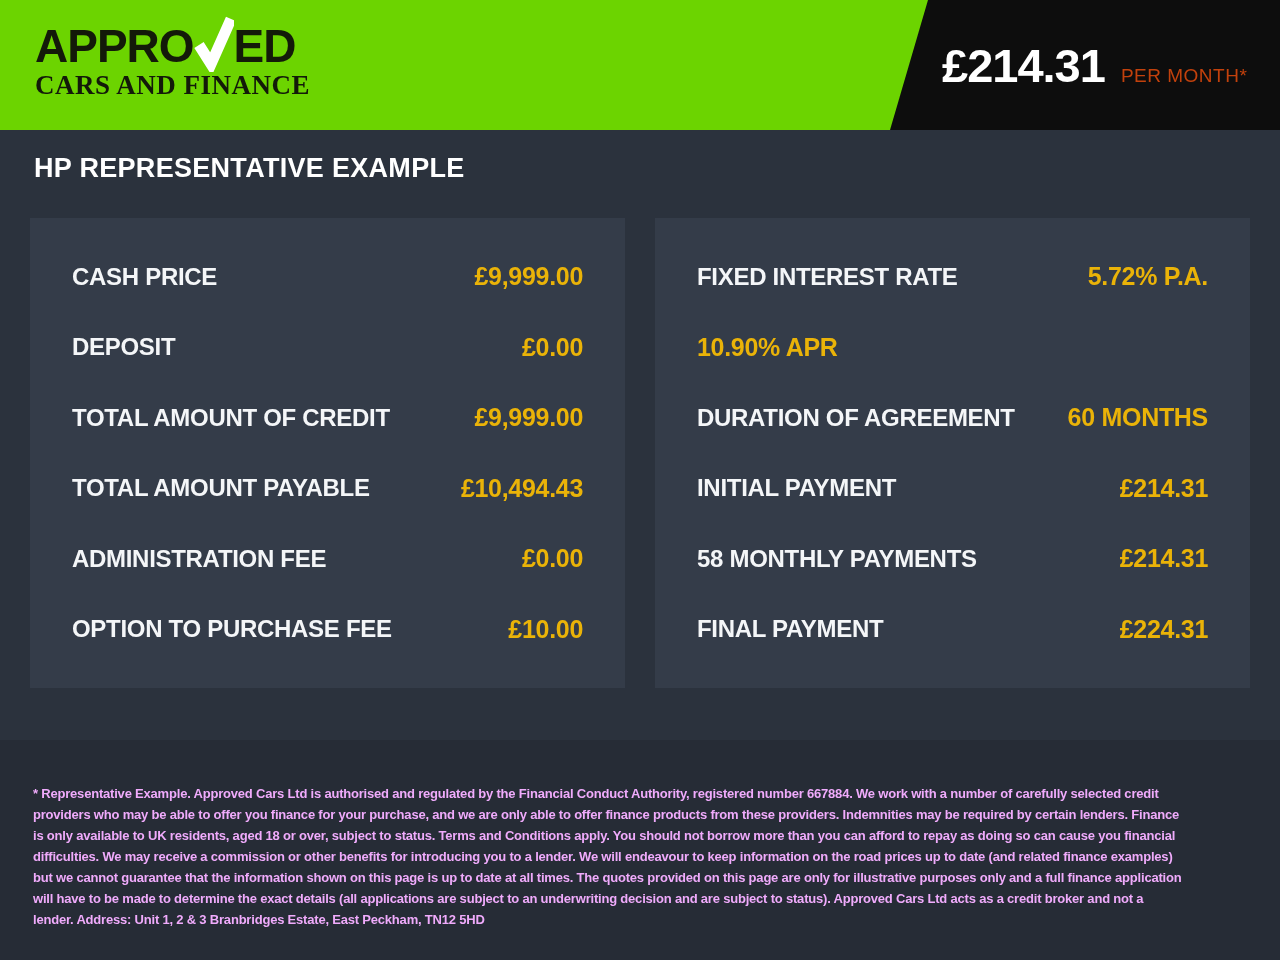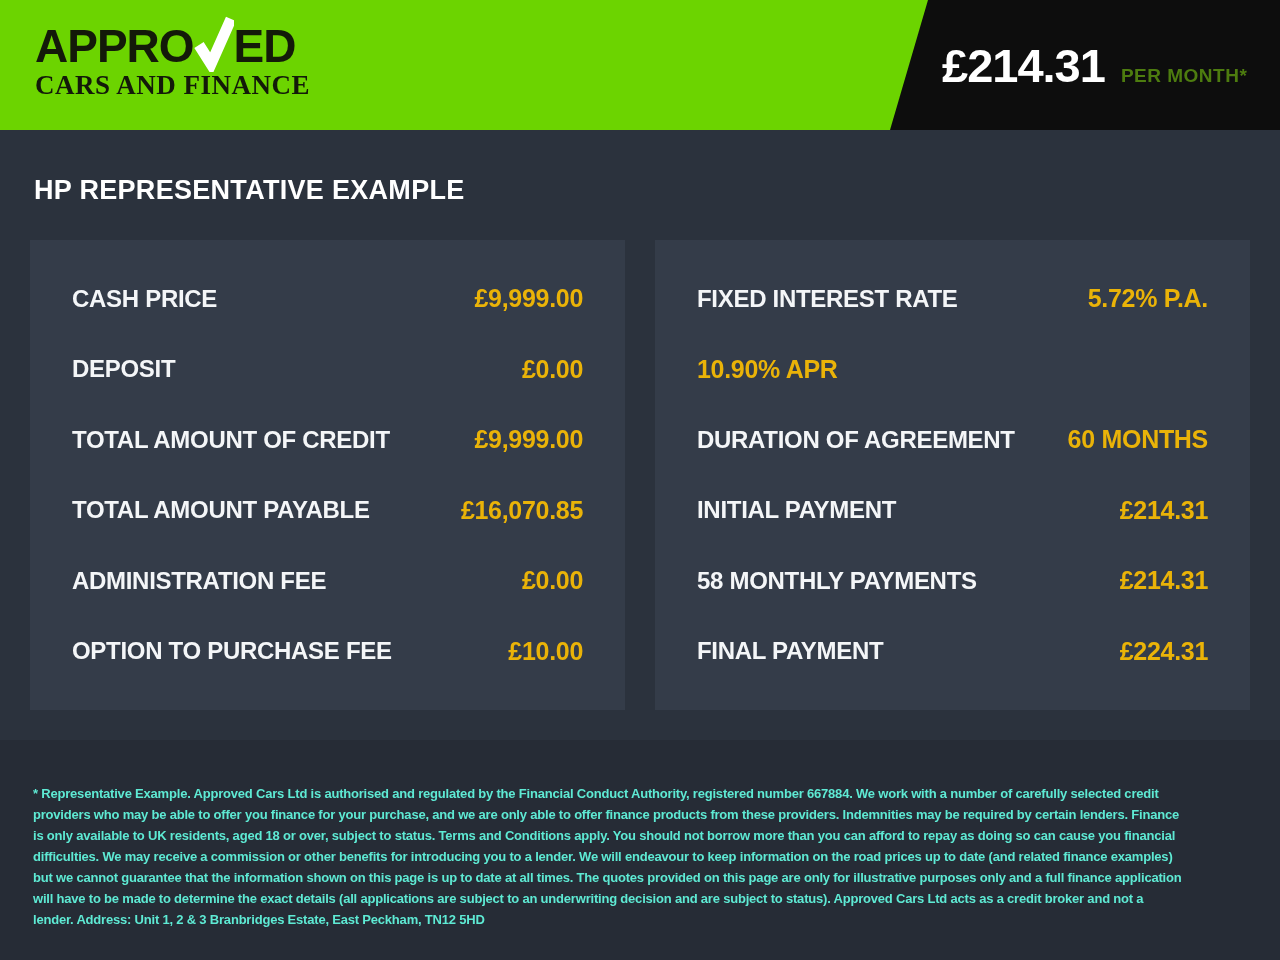--- a/index.html
+++ b/index.html
@@ -62,34 +62,34 @@
     gap:16px;
   }
   .price {
     font-size:47px;
     font-weight:700;
     color:#ffffff;
     letter-spacing:-1px;
   }
   .price-suffix {
     font-size:19px;
-    font-weight:700;
-    color:#4d7c0f;
+    font-weight:400;
+    color:#c2410c;
     letter-spacing:0.5px;
   }
 
   
   .main {
     box-sizing:border-box;
     height:610px;
     padding:0 30px;
   }
   .page-title {
     margin:0;
-    padding:44px 4px 34px 4px;
+    padding:22px 4px 34px 4px;
     font-size:27px;
     line-height:32px;
     font-weight:700;
     color:#ffffff;
     letter-spacing:0.3px;
   }
   .panels {
     display:flex;
     gap:30px;
   }
@@ -129,21 +129,21 @@
     box-sizing:border-box;
     height:220px;
     background:#262c36;
     padding:30px 95px 0 33px;
   }
   .disclaimer {
     font-size:13px;
     font-weight:700;
     line-height:21px;
     letter-spacing:-0.2px;
-    color:#5eead4;
+    color:#f0abfc;
   }
 </style>
 </head>
 <body>
 
 <div class="header">
   <div class="logo">
     <div class="logo-line1">
       <span>APPRO</span>
         <span class="logo-check"><svg viewBox="0 0 40 58" width="40" height="58">
@@ -175,21 +175,21 @@
       <div class="row">
         <span class="row-label">DEPOSIT</span>
         <span class="row-value">£0.00</span>
       </div>
       <div class="row">
         <span class="row-label">TOTAL AMOUNT OF CREDIT</span>
         <span class="row-value">£9,999.00</span>
       </div>
       <div class="row">
         <span class="row-label">TOTAL AMOUNT PAYABLE</span>
-        <span class="row-value">£16,070.85</span>
+        <span class="row-value">£10,494.43</span>
       </div>
       <div class="row">
         <span class="row-label">ADMINISTRATION FEE</span>
         <span class="row-value">£0.00</span>
       </div>
       <div class="row">
         <span class="row-label">OPTION TO PURCHASE FEE</span>
         <span class="row-value">£10.00</span>
       </div>
     </div>

